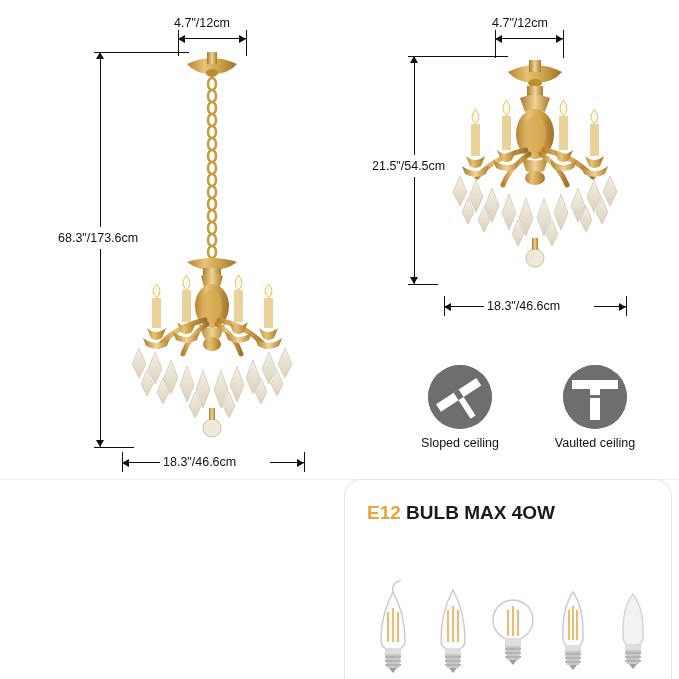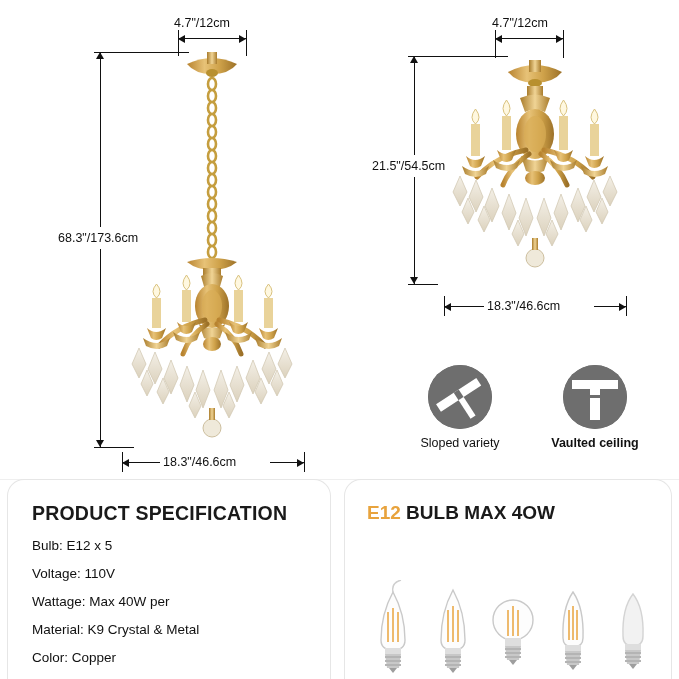--- a/index.html
+++ b/index.html
@@ -295,52 +295,42 @@
         <div class="ceil-circle">
           <svg width="64" height="64" viewBox="0 0 64 64" style="position:absolute;left:0;top:0;">
             <circle cx="32" cy="32" r="32" fill="#6e6e6e"></circle>
             <g transform="rotate(-33 32 32)">
               <rect x="8" y="25" width="48" height="9" fill="#ffffff"></rect>
               <rect x="29" y="25" width="6" height="9" fill="#6e6e6e"></rect>
               <rect x="29" y="34" width="6" height="22" fill="#ffffff"></rect>
             </g>
           </svg>
         </div>
-        <div class="ceil-label">Sloped variety</div>
+        <div class="ceil-label">Sloped ceiling</div>
       </div>
 
-      <div class="ceil-item" style="left:135px;top:0px;font-weight:bold;">
+      <div class="ceil-item" style="left:135px;top:0px;">
         <div class="ceil-circle">
           <svg width="64" height="64" viewBox="0 0 64 64" style="position:absolute;left:0;top:0;">
             <circle cx="32" cy="32" r="32" fill="#6e6e6e"></circle>
             <rect x="9" y="15" width="46" height="9" fill="#ffffff"></rect>
             <rect x="27" y="24" width="10" height="6" fill="#ffffff"></rect>
             <rect x="27" y="33" width="10" height="22" fill="#ffffff"></rect>
           </svg>
         </div>
         <div class="ceil-label">Vaulted ceiling</div>
       </div>
 
     </div>
   </div>
 
   <div class="zone-sep"></div>
 
   <div class="cards">
 
-    <div class="card card-left">
-      <div class="card-title">PRODUCT SPECIFICATION</div>
-      <div class="spec-list">
-        <div class="spec-row">Bulb: E12 x 5</div>
-        <div class="spec-row">Voltage: 110V</div>
-        <div class="spec-row">Wattage: Max 40W per</div>
-        <div class="spec-row">Material: K9 Crystal  &amp; Metal</div>
-        <div class="spec-row">Color: Copper</div>
-      </div>
-    </div>
 
     <div class="card card-right">
       <div class="bulb-title">
         <span class="e12">E12</span><span> BULB MAX 4OW</span>
       </div>
 
       <div class="bulbs">
 
         <svg width="60" height="95" viewBox="0 0 60 95" class="bulb" style="left:0px;">
           <path d="M30 12 q-2 -9 8 -12" stroke="#cfcfcf" stroke-width="1.4" fill="none"></path>

